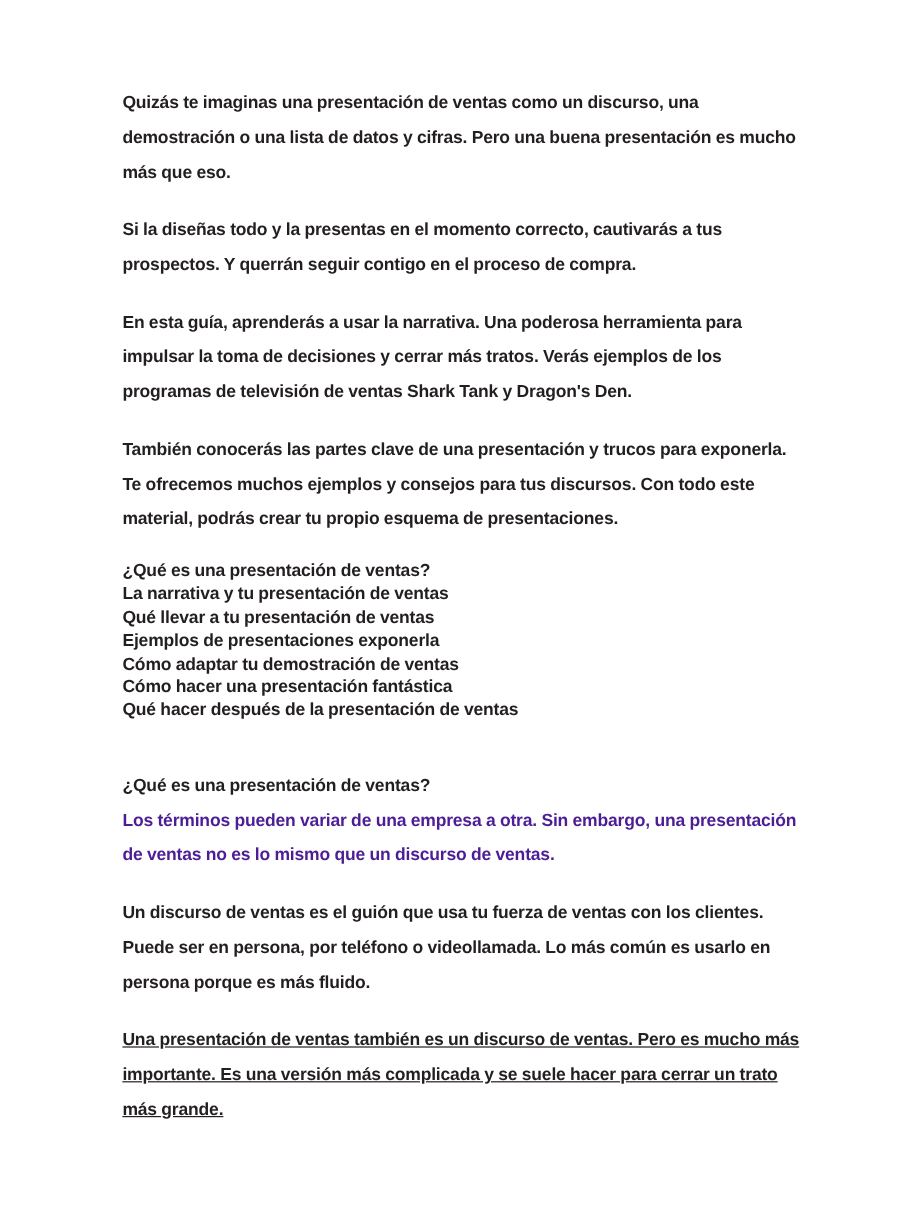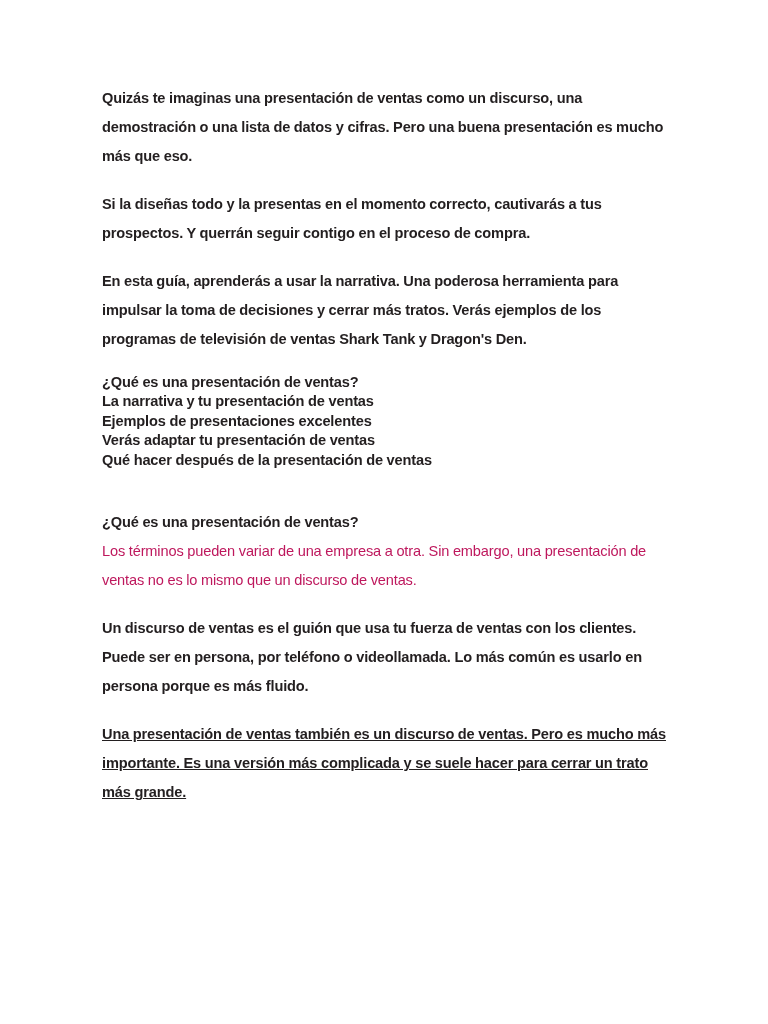--- a/index.html
+++ b/index.html
@@ -17,21 +17,21 @@
   }
   .page {
     position: relative;
     width: 768px;
     height: 1024px;
     background: #ffffff;
   }
   .content {
     position: absolute;
     left: 102px;
-    top: 84px;
+    top: 72px;
     width: 566px;
   }
   
   .para {
     font-size: 14.6px;
     line-height: 29px;
     font-weight: 600;
     letter-spacing: -0.15px;
     word-spacing: -0.2px;
     margin: 0 0 19px 0;
@@ -63,43 +63,46 @@
     line-height: 29px;
     font-weight: 600;
     letter-spacing: -0.15px;
     word-spacing: -0.2px;
     color: #231f20;
     margin: 0;
   }
   .section-body {
     font-size: 14.6px;
     line-height: 29px;
-    font-weight: 400;
+    font-weight: 700;
     letter-spacing: -0.15px;
     word-spacing: -0.2px;
-    color: #be185d;
+    color: #4c1d95;
     margin: 0 0 19px 0;
   }
 </style>
 </head>
 <body>
 
 <div class="page">
   <div class="content">
 
     <p class="para">Quizás te imaginas una presentación de ventas como un discurso, una demostración o una lista de datos y cifras. Pero una buena presentación es mucho más que eso.</p>
     <p class="para">Si la diseñas todo y la presentas en el momento correcto, cautivarás a tus prospectos. Y querrán seguir contigo en el proceso de compra.</p>
     <p class="para">En esta guía, aprenderás a usar la narrativa. Una poderosa herramienta para impulsar la toma de decisiones y cerrar más tratos. Verás ejemplos de los programas de televisión de ventas Shark Tank y Dragon's Den.</p>
+    <p class="para">También conocerás las partes clave de una presentación y trucos para exponerla. Te ofrecemos muchos ejemplos y consejos para tus discursos. Con todo este material, podrás crear tu propio esquema de presentaciones.</p>
 
 
     <ul class="toc">
       <li class="toc-item">¿Qué es una presentación de ventas?</li>
       <li class="toc-item">La narrativa y tu presentación de ventas</li>
-      <li class="toc-item">Ejemplos de presentaciones excelentes</li>
-      <li class="toc-item">Verás adaptar tu presentación de ventas</li>
+      <li class="toc-item">Qué llevar a tu presentación de ventas</li>
+      <li class="toc-item">Ejemplos de presentaciones exponerla</li>
+      <li class="toc-item">Cómo adaptar tu demostración de ventas</li>
+      <li class="toc-item">Cómo hacer una presentación fantástica</li>
       <li class="toc-item">Qué hacer después de la presentación de ventas</li>
     </ul>
 
     <div class="gap-lg"></div>
 
     <p class="section-head">¿Qué es una presentación de ventas?</p>
     <p class="section-body">Los términos pueden variar de una empresa a otra. Sin embargo, una presentación de ventas no es lo mismo que un discurso de ventas.</p>
 
     <p class="para">Un discurso de ventas es el guión que usa tu fuerza de ventas con los clientes. Puede ser en persona, por teléfono o videollamada. Lo más común es usarlo en persona porque es más fluido.</p>
     <p class="para">Una presentación de ventas también es un discurso de ventas. Pero es mucho más importante. Es una versión más complicada y se suele hacer para cerrar un trato más grande.</p>

